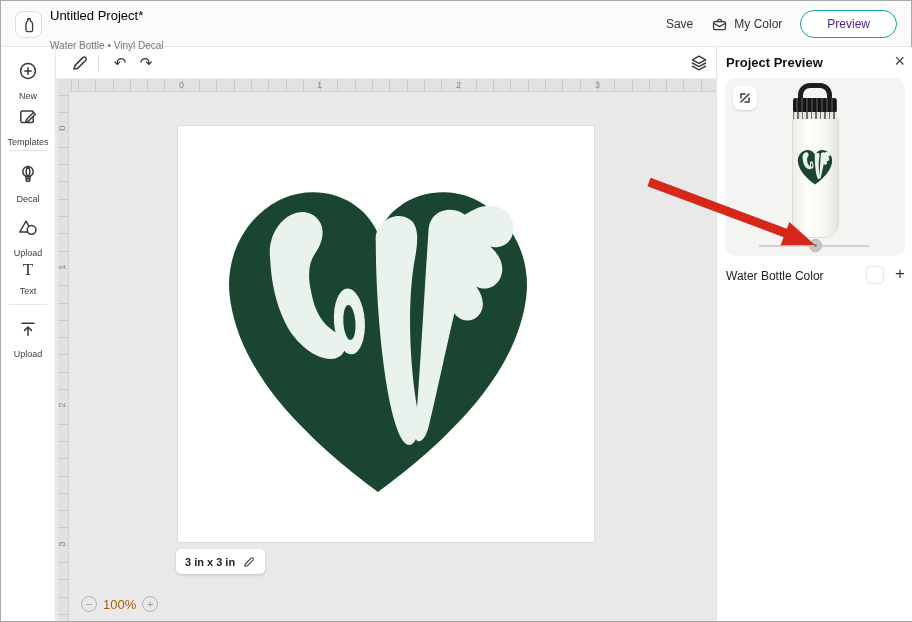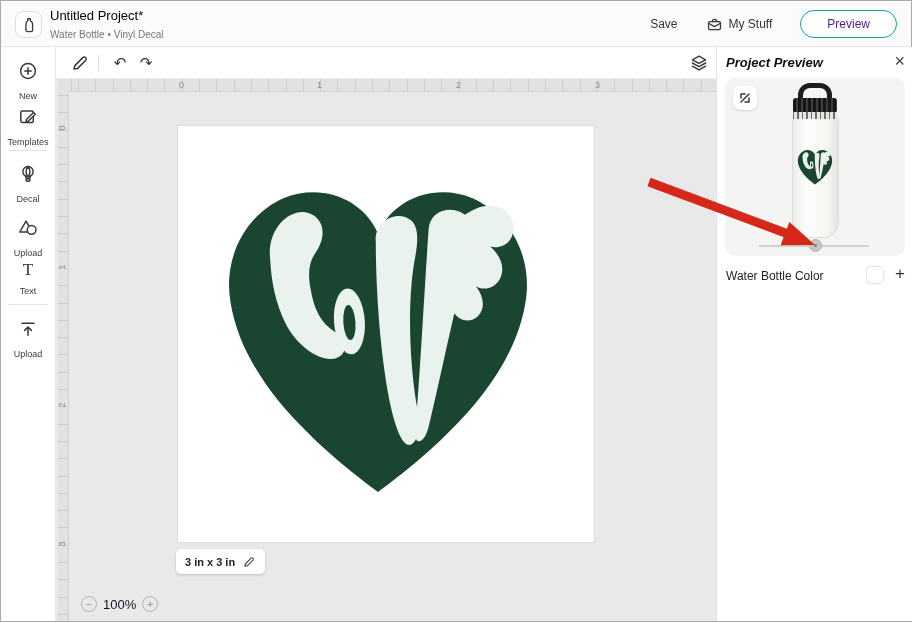--- a/index.html
+++ b/index.html
@@ -5,22 +5,22 @@
   * { margin:0; padding:0; box-sizing:border-box; }
   html,body { background:#fff; }
   body { font-family:"Liberation Sans", sans-serif; width:912px; height:622px; position:relative; overflow:hidden; }
   .app { position:absolute; inset:0; width:912px; height:622px; border:1px solid #aaa; background:#fff; }
 
   
   .topbar { position:absolute; left:0; top:0; width:100%; height:46px; background:#fbfbfb; border-bottom:1px solid #e7e7e7; z-index:5; }
   .appicon { position:absolute; left:14px; top:10px; width:27px; height:27px; background:#fff; border:1px solid #ddd; border-radius:8px; display:flex; align-items:center; justify-content:center; cursor:pointer; }
   .titleblock { position:absolute; left:49px; top:7px; }
   .title { font-size:13px; font-weight:normal; color:#000000; }
-  .subtitle { font-size:10px; color:#777; margin-top:6px; }
-  .hdr-right { position:absolute; right:14px; top:0; height:46px; display:flex; align-items:center; gap:28px; }
+  .subtitle { font-size:10px; color:#777; margin-top:17px; }
+  .hdr-right { position:absolute; right:14px; top:0; height:46px; display:flex; align-items:center; gap:18px; }
   .txtbtn { font-size:12px; color:#333; background:none; border:none; cursor:pointer; display:flex; align-items:center; gap:6px; font-family:inherit; }
   .pill { height:28px; border-radius:15px; font-size:12px; padding:0 26px; cursor:pointer; font-family:inherit; }
   .pill.outline { background:#fff; border:1px solid #14a39b; color:#4c1d95; }
   .pill.filled { background:#1f8b58; border:1px solid #1f8b58; color:#fff; font-weight:bold; }
 
   
   .sidebar { position:absolute; left:0; top:46px; width:55px; bottom:0; background:#fff; border-right:1px solid #e8e8e8; z-index:4; }
   .side-item { position:absolute; left:0; width:54px; text-align:center; cursor:pointer; color:#3a3a3a; }
   .side-item .lbl { font-size:9px; color:#3c3c3c; margin-top:6px; display:block; }
   .side-div { position:absolute; left:8px; width:38px; height:1px; background:#e3e3e3; }
@@ -39,25 +39,25 @@
     background-image:repeating-linear-gradient(180deg, #cbcbcb 0 1px, transparent 1px 17.3px); background-position:0 3px; }
   .ruler-corner { position:absolute; left:2px; top:32px; width:11px; height:13px; background:#e2e2e2; }
   .rnum { position:absolute; font-size:9px; color:#8a8a8a; }
   .rnum.v { transform:rotate(-90deg); }
   .art-canvas { position:absolute; left:122px; top:79px; width:416px; height:416px; background:#fff; box-shadow:0 0 0 1px #ddd; }
   .heart-svg { position:absolute; left:20px; top:48px; width:360px; height:330px; }
   .size-pill { position:absolute; left:120px; top:502px; height:25px; padding:0 9px; background:#fff; border-radius:5px; box-shadow:0 1px 3px rgba(0,0,0,.18); display:flex; align-items:center; gap:7px; cursor:pointer; }
   .size-pill .sz { font-size:11px; font-weight:bold; color:#222; }
   .zoomctl { position:absolute; left:25px; top:549px; display:flex; align-items:center; gap:6px; color:#9a9a9a; }
   .zbtn { width:16px; height:16px; border:1.4px solid #b3b3b3; border-radius:50%; background:none; color:#9a9a9a; font-size:11px; line-height:12px; text-align:center; cursor:pointer; padding:0; font-family:inherit; }
-  .zlevel { font-size:13px; color:#0f172a; }
+  .zlevel { font-size:13px; color:#a16207; }
 
   
   .rpanel { position:absolute; left:715px; top:46px; width:197px; bottom:0; background:#fff; border-left:1px solid #e3e3e3; z-index:5; }
-  .rp-title { position:absolute; left:9px; top:8px; font-size:13px; font-weight:bold; color:#111;font-style:italic; }
+  .rp-title { position:absolute; left:9px; top:8px; font-size:13px; font-weight:bold; color:#111; }
   .rp-close { position:absolute; right:8px; top:3px; font-size:18px; color:#444; background:none; border:none; cursor:pointer; line-height:22px; font-family:inherit; }
   .pv-box { position:absolute; left:8px; top:31px; width:180px; height:178px; background:#f4f4f2; border-radius:10px; }
   .expand-btn { position:absolute; left:8px; top:8px; width:24px; height:24px; background:#fff; border-radius:7px; box-shadow:0 1px 2px rgba(0,0,0,.15); border:none; cursor:pointer; display:flex; align-items:center; justify-content:center; }
   .bottle { position:absolute; left:0; top:0; width:100%; height:100%; }
   .b-handle { position:absolute; left:calc(50% - 17px); top:5px; width:34px; height:24px; border:5px solid #1e1e1e; border-radius:12px 12px 9px 9px; }
   .b-cap { position:absolute; left:calc(50% - 22px); top:20px; width:44px; height:15px; background:repeating-linear-gradient(90deg,#161616 0 3px,#3d3d3d 3px 5px); border-radius:3px; }
   .b-band { position:absolute; left:calc(50% - 22px); top:34px; width:44px; height:7px; background:repeating-linear-gradient(90deg,#6e6e6e 0 1.5px,#e6e6e3 1.5px 4.5px); }
   .b-body { position:absolute; left:calc(50% - 23.5px); top:38px; width:47px; height:122px; background:linear-gradient(90deg,#ececE9,#fdfdfb 30%,#f6f6f3 75%,#e3e3e0); border:1px solid #dddddb; border-radius:5px 5px 15px 15px; }
   .b-decal { position:absolute; left:calc(50% - 19px); top:69px; width:38px; height:40px; }
   .pv-slider { position:absolute; left:34px; top:167px; width:110px; height:2px; background:#d2d2d0; cursor:pointer; }
@@ -91,21 +91,21 @@
     <div class="hdr-right">
       <button class="txtbtn">
           <span>Save</span>
         </button>
       <button class="txtbtn">
         <svg class="ico" width="17" height="17" viewBox="0 0 20 20">
           <rect x="3" y="6.5" width="14" height="9.5" rx="1.5"></rect>
           <path d="M3 8.5l7 4 7-4"></path>
           <path d="M7.5 6.5a2.5 2.5 0 0 1 5 0"></path>
         </svg>
-        <span>My Stuff</span>
+        <span>My Color</span>
       </button>
       <button class="pill outline">Preview</button>
     </div>
   </header>
 
   <nav class="sidebar">
     <div class="side-item" style="top:14px">
       <svg class="ico ticon" viewBox="0 0 20 20">
           <circle cx="10" cy="10" r="7.4"></circle>
           <path d="M10 6.8v6.4M6.8 10h6.4"></path>

